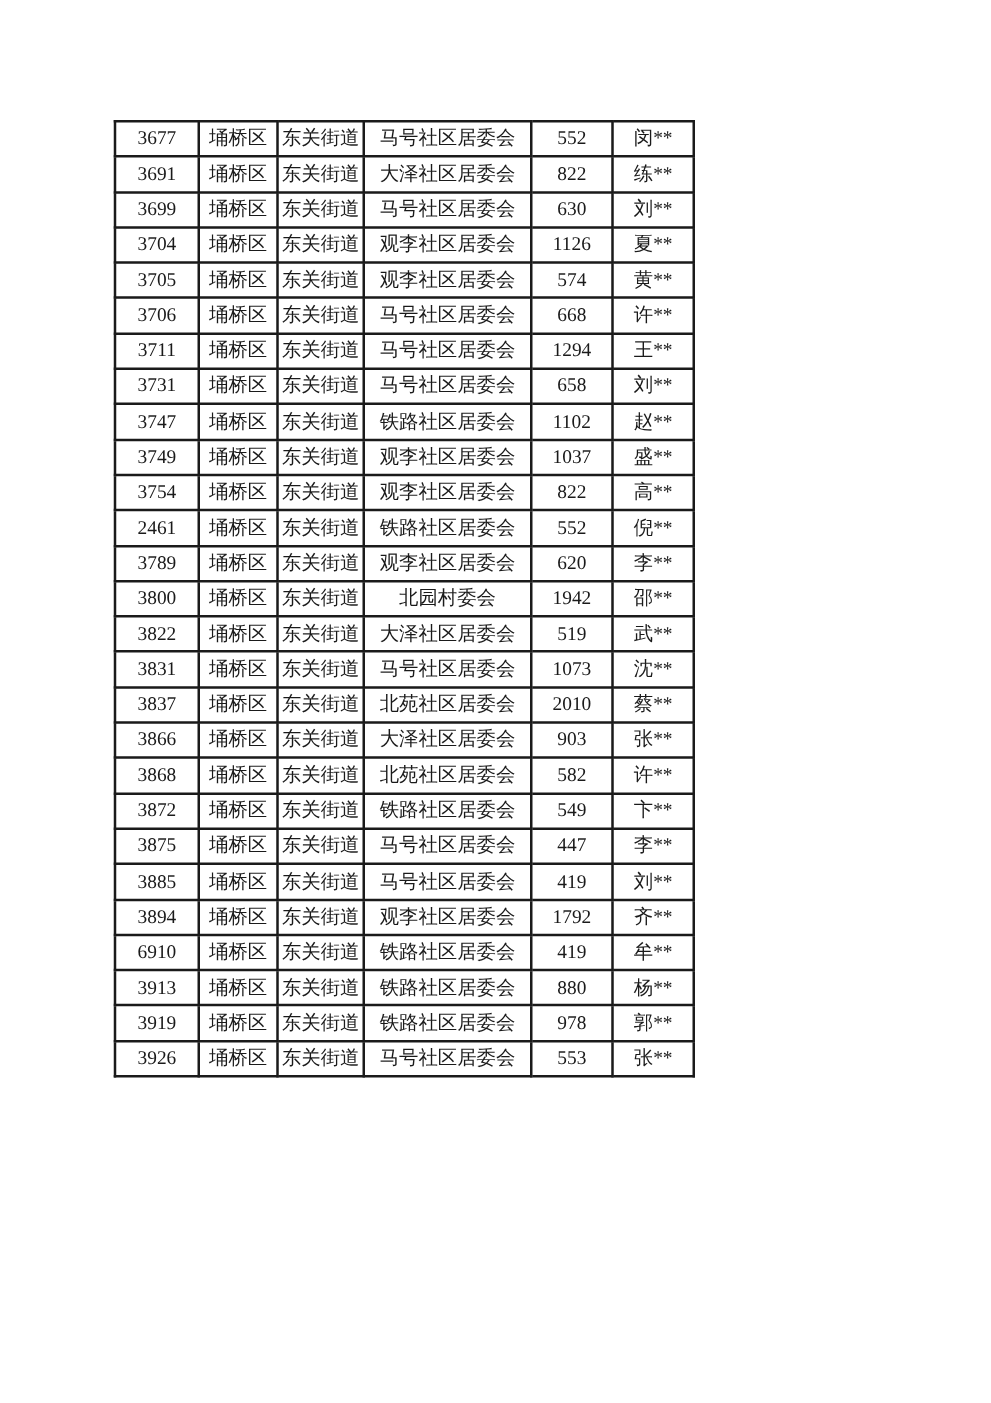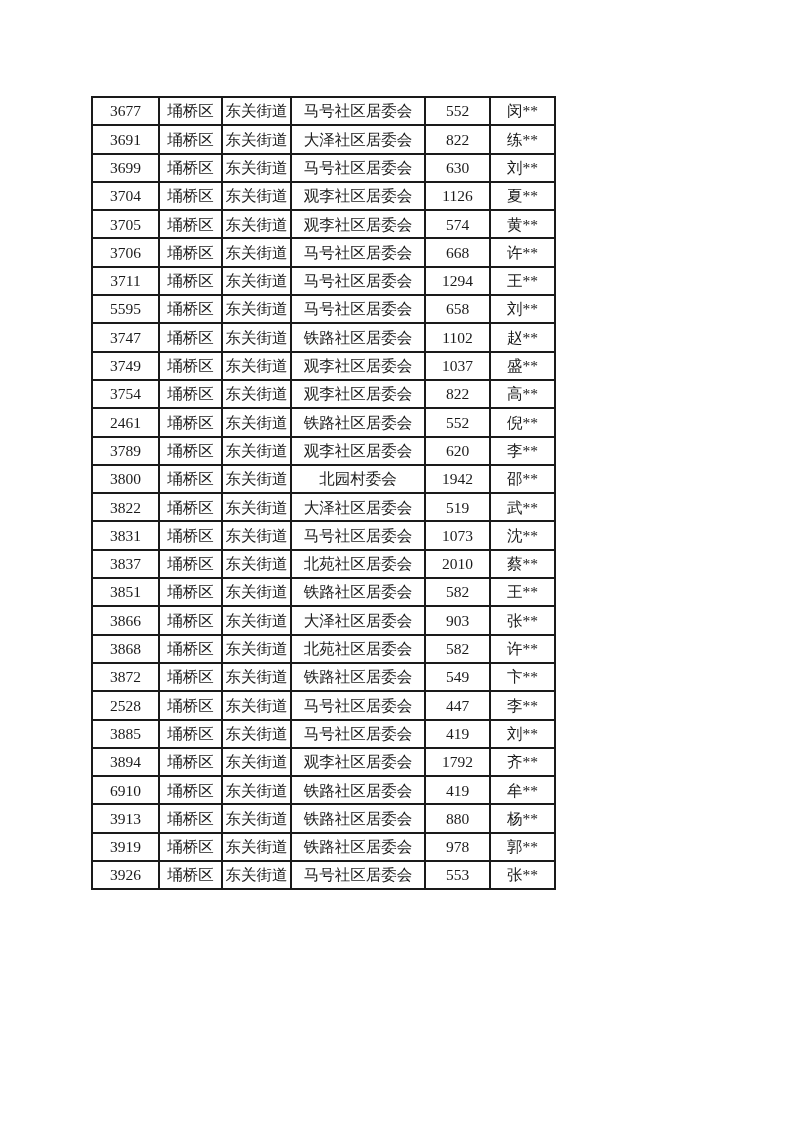--- a/index.html
+++ b/index.html
@@ -103,21 +103,21 @@
         </tr>
         <tr>
           <td>3711</td>
           <td>埇桥区</td>
           <td>东关街道</td>
           <td>马号社区居委会</td>
           <td>1294</td>
           <td>王**</td>
         </tr>
         <tr>
-          <td>5595</td>
+          <td>3731</td>
           <td>埇桥区</td>
           <td>东关街道</td>
           <td>马号社区居委会</td>
           <td>658</td>
           <td>刘**</td>
         </tr>
         <tr>
           <td>3747</td>
           <td>埇桥区</td>
           <td>东关街道</td>
@@ -183,28 +183,20 @@
         </tr>
         <tr>
           <td>3837</td>
           <td>埇桥区</td>
           <td>东关街道</td>
           <td>北苑社区居委会</td>
           <td>2010</td>
           <td>蔡**</td>
         </tr>
         <tr>
-          <td>3851</td>
-          <td>埇桥区</td>
-          <td>东关街道</td>
-          <td>铁路社区居委会</td>
-          <td>582</td>
-          <td>王**</td>
-        </tr>
-        <tr>
           <td>3866</td>
           <td>埇桥区</td>
           <td>东关街道</td>
           <td>大泽社区居委会</td>
           <td>903</td>
           <td>张**</td>
         </tr>
         <tr>
           <td>3868</td>
           <td>埇桥区</td>
@@ -215,21 +207,21 @@
         </tr>
         <tr>
           <td>3872</td>
           <td>埇桥区</td>
           <td>东关街道</td>
           <td>铁路社区居委会</td>
           <td>549</td>
           <td>卞**</td>
         </tr>
         <tr>
-          <td>2528</td>
+          <td>3875</td>
           <td>埇桥区</td>
           <td>东关街道</td>
           <td>马号社区居委会</td>
           <td>447</td>
           <td>李**</td>
         </tr>
         <tr>
           <td>3885</td>
           <td>埇桥区</td>
           <td>东关街道</td>

